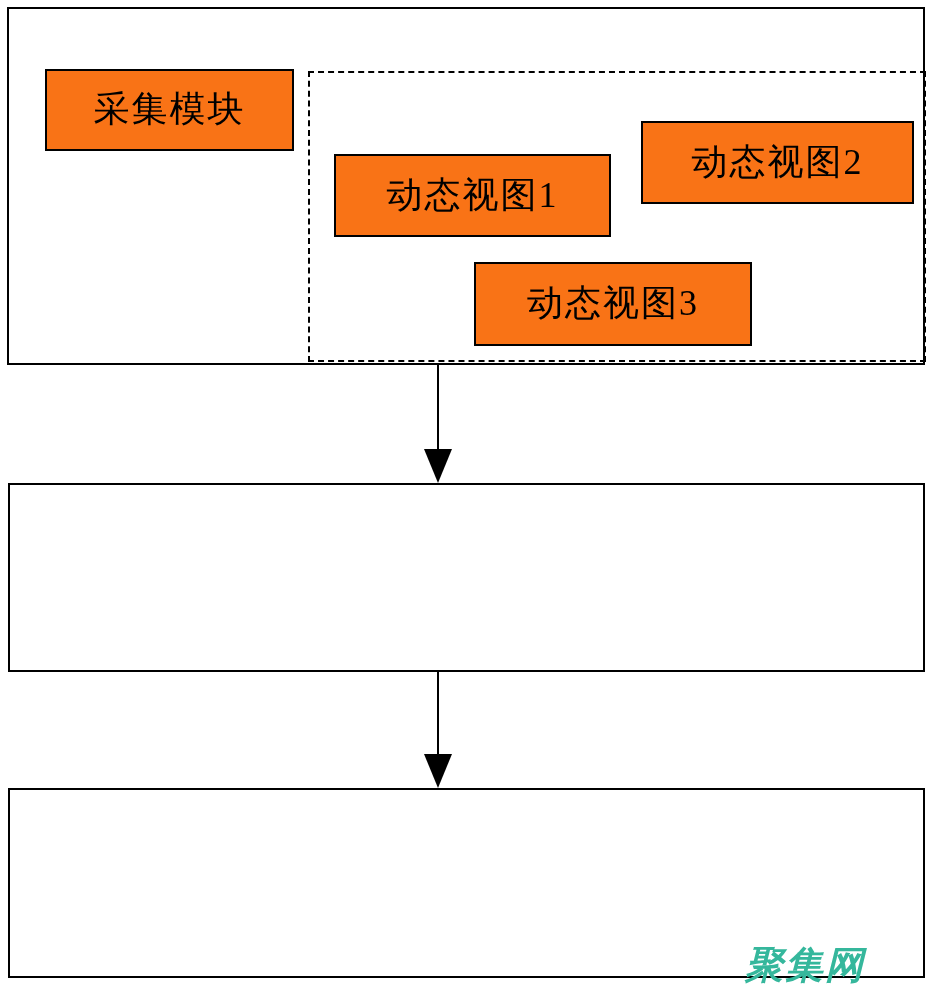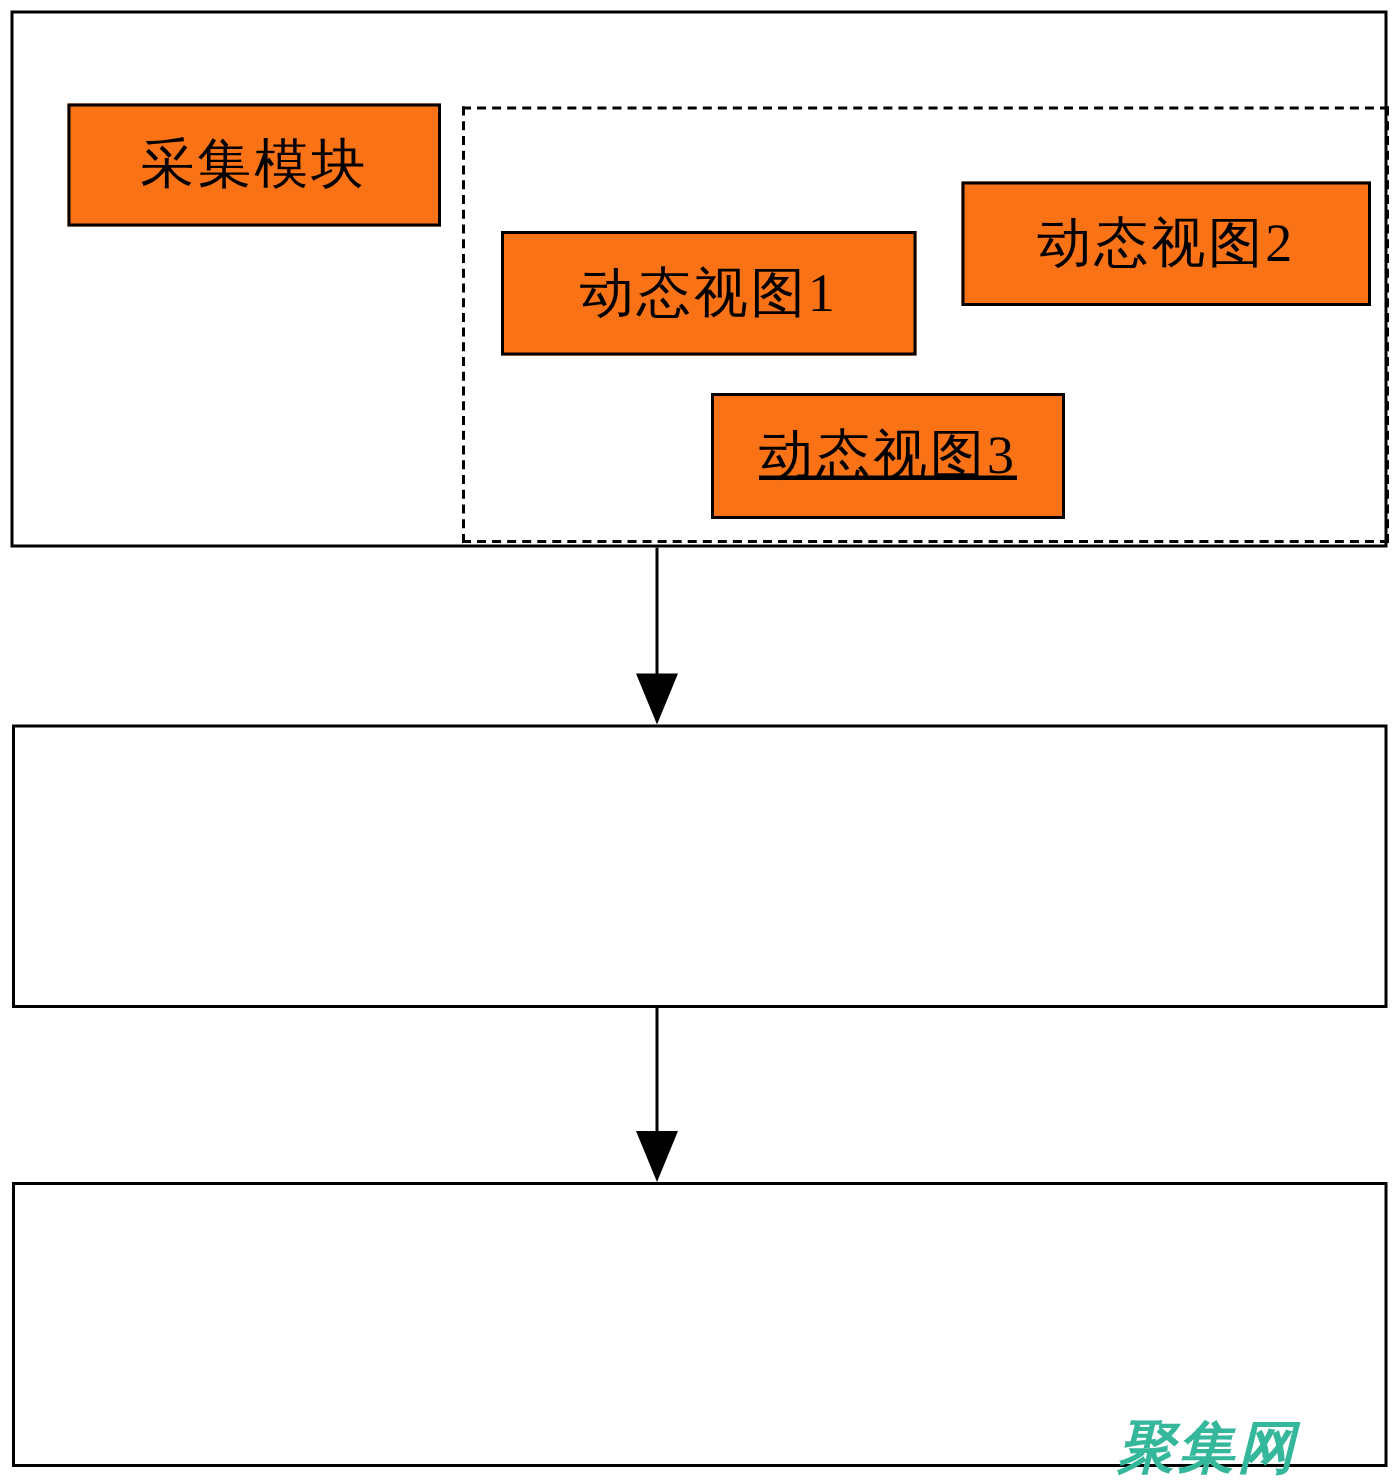--- a/index.html
+++ b/index.html
@@ -45,21 +45,21 @@
     border-left: 14px solid transparent;
     border-right: 14px solid transparent;
     border-top: 34px solid #000000;
   }
   
   #section-collection { left: 7px; top: 7px; width: 918px; height: 358px; }
   #collection-module  { left: 36px; top: 60px; width: 249px; height: 82px; }
   #views-container    { left: 299px; top: 62px; width: 618px; height: 291px; }
   #view1 { left: 325px; top: 100px; width: 277px; height: 83px; margin-top: 45px; }
   #view2 { left: 632px; top: 112px; width: 273px; height: 83px; }
-  #view3 { left: 465px; top: 253px; width: 236px; height: 84px; text-decoration: underline; }
+  #view3 { left: 465px; top: 253px; width: 278px; height: 84px; }
   
   #arrow1-line { left: 437px; top: 365px; height: 88px; }
   #arrow1-head { left: 424px; top: 449px; }
   
   #section-analysis { left: 8px; top: 483px; width: 917px; height: 189px; }
   
   #arrow2-line { left: 437px; top: 672px; height: 86px; }
   #arrow2-head { left: 424px; top: 754px; }
   
   #section-optimization { left: 8px; top: 788px; width: 917px; height: 190px; }

